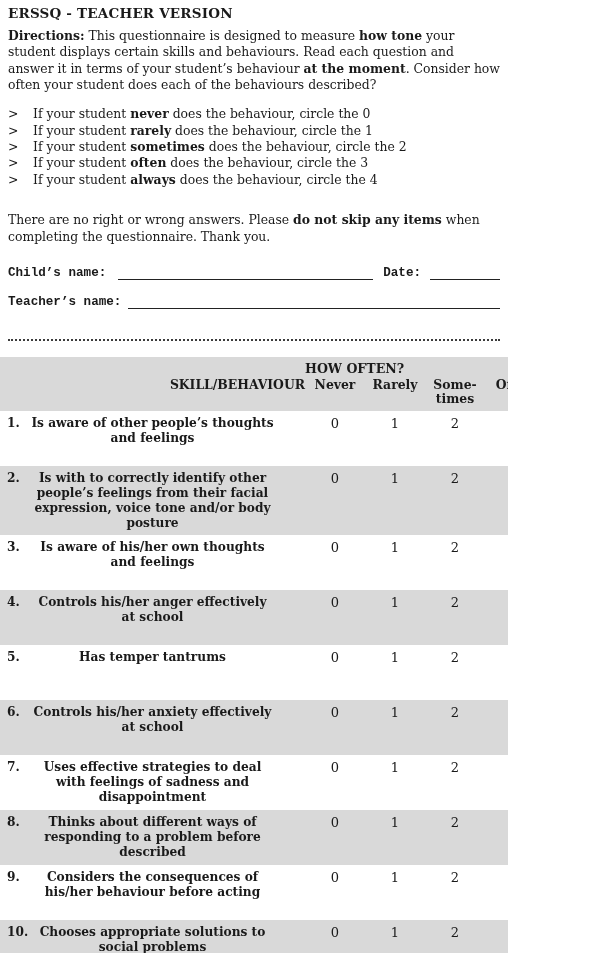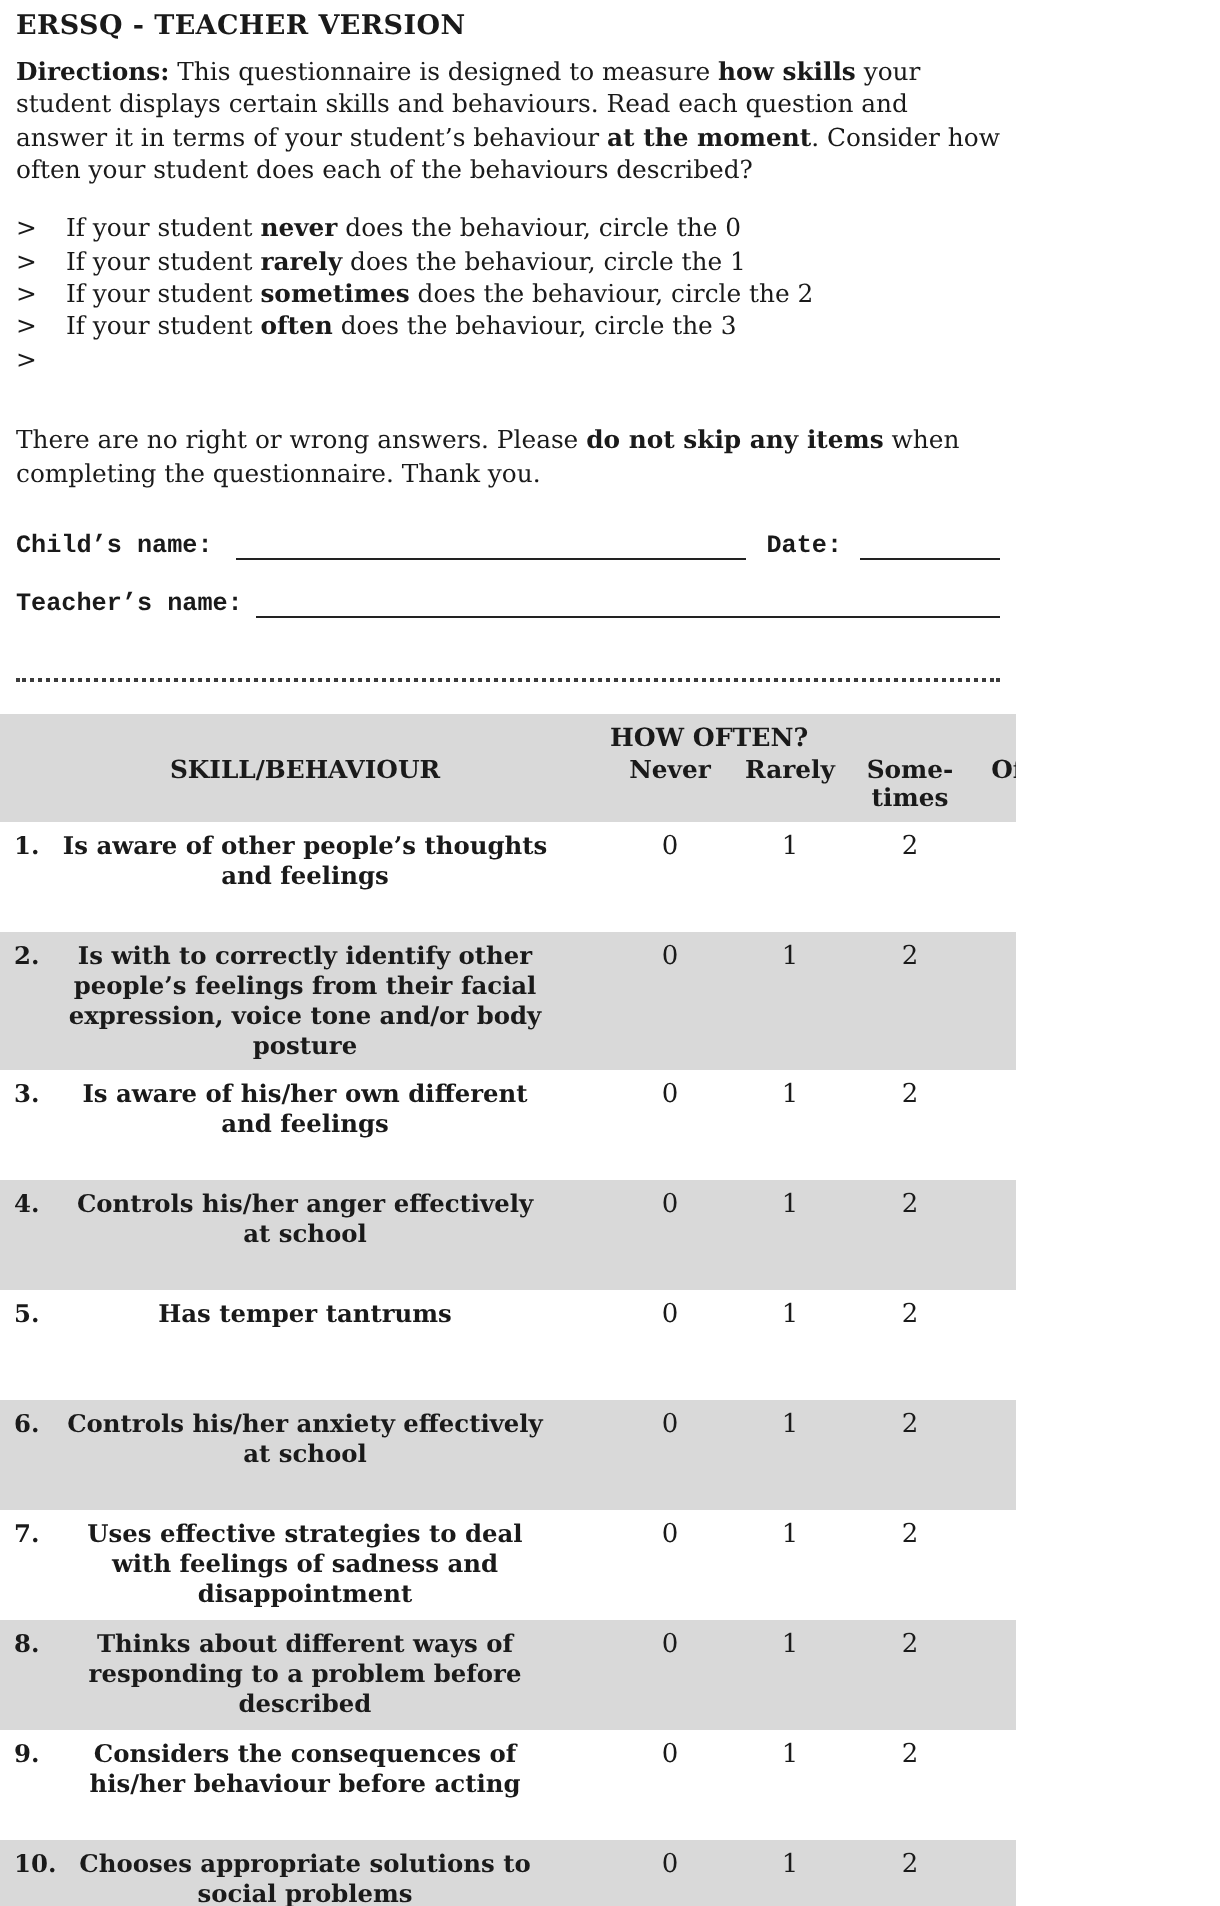--- a/index.html
+++ b/index.html
@@ -28,56 +28,57 @@
   .date-line{flex:1;margin-left:9px;}
   .teacher-line{flex:1;margin-left:7px;}
   .dotted{margin-top:27px;height:3px;border-bottom:2px dotted #3c3c3c;}
   
   .qtable{margin-top:16px;margin-left:-8px;margin-right:-8px;}
   .grid{display:grid;grid-template-columns:30px 245px 30px 60px 60px 60px 60px 65px;}
   .thead{background:var(--shaded,#d9d9d9);padding:4px 0 5px 0;}
   .thead-top{display:grid;grid-template-columns:305px 1fr;font-weight:bold;font-size:12.6px;line-height:15px;}
   .how-often{text-align:left;}
   .thead-cols{margin-top:2px;font-weight:bold;font-size:12.4px;line-height:14px;}
-  .skill{grid-column:1 / 4;text-align:center;}
+  .skill{grid-column:1 / 4;text-align:right;}
   .col-label{text-align:center;white-space:pre-line;}
   .trow{padding:5px 0 4px 0;min-height:55px;box-sizing:border-box;}
   .trow.shaded{background:var(--shaded,#d9d9d9);}
   .c-num{font-weight:bold;font-size:12.2px;line-height:15px;padding-left:7px;}
   .c-text{font-weight:bold;font-size:12.2px;line-height:15px;text-align:center;}
   .c-val{text-align:center;font-size:13px;line-height:15px;}
 </style>
 </head>
 <body>
 
 <div class="page">
 
   <div class="title">ERSSQ - TEACHER VERSION</div>
 
-  <div class="para"><b>Directions:</b><span> This questionnaire is designed to measure </span><b>how skills</b><span> your student displays certain skills and behaviours. Read each question and answer it in terms of your student’s behaviour </span><b>at the moment</b><span>. Consider how often your student does each of the behaviours described?</span></div>
+  <div class="para"><b>Directions:</b><span> This questionnaire is designed to measure </span><b>how tone</b><span> your student displays certain skills and behaviours. Read each question and answer it in terms of your student’s behaviour </span><b>at the moment</b><span>. Consider how often your student does each of the behaviours described?</span></div>
 
   <div class="bullets" id="bullets">
       <div class="bullet">
         <span class="marker">&gt;</span>
         <span><span>If your student </span><b>never</b><span> does the behaviour, circle the 0</span></span>
       </div>
       <div class="bullet">
         <span class="marker">&gt;</span>
         <span><span>If your student </span><b>rarely</b><span> does the behaviour, circle the 1</span></span>
       </div>
       <div class="bullet">
         <span class="marker">&gt;</span>
         <span><span>If your student </span><b>sometimes</b><span> does the behaviour, circle the 2</span></span>
       </div>
       <div class="bullet">
         <span class="marker">&gt;</span>
         <span><span>If your student </span><b>often</b><span> does the behaviour, circle the 3</span></span>
       </div>
       <div class="bullet">
         <span class="marker">&gt;</span>
+        <span><span>If your student </span><b>always</b><span> does the behaviour, circle the 4</span></span>
       </div>
     </div>
 
   <div class="para note"><span>There are no right or wrong answers. Please </span><b>do not skip any items</b><span> when completing the questionnaire. Thank you.</span></div>
 
   <div class="fields">
     <span>Child’s name:</span>
     <span class="fline child-line"></span>
     <span class="date-label">Date:</span>
     <span class="fline date-line"></span>
@@ -124,21 +125,21 @@
           <div class="c-text">Is with to correctly identify other people’s feelings from their facial expression, voice tone and/or body posture</div>
           <div></div>
           <div class="c-val">0</div>
           <div class="c-val">1</div>
           <div class="c-val">2</div>
           <div class="c-val">3</div>
           <div class="c-val">4</div>
         </div>
         <div class="grid trow">
           <div class="c-num">3.</div>
-          <div class="c-text">Is aware of his/her own different and feelings</div>
+          <div class="c-text">Is aware of his/her own thoughts and feelings</div>
           <div></div>
           <div class="c-val">0</div>
           <div class="c-val">1</div>
           <div class="c-val">2</div>
           <div class="c-val">3</div>
           <div class="c-val">4</div>
         </div>
         <div class="grid trow shaded">
           <div class="c-num">4.</div>
           <div class="c-text">Controls his/her anger effectively at school</div>

